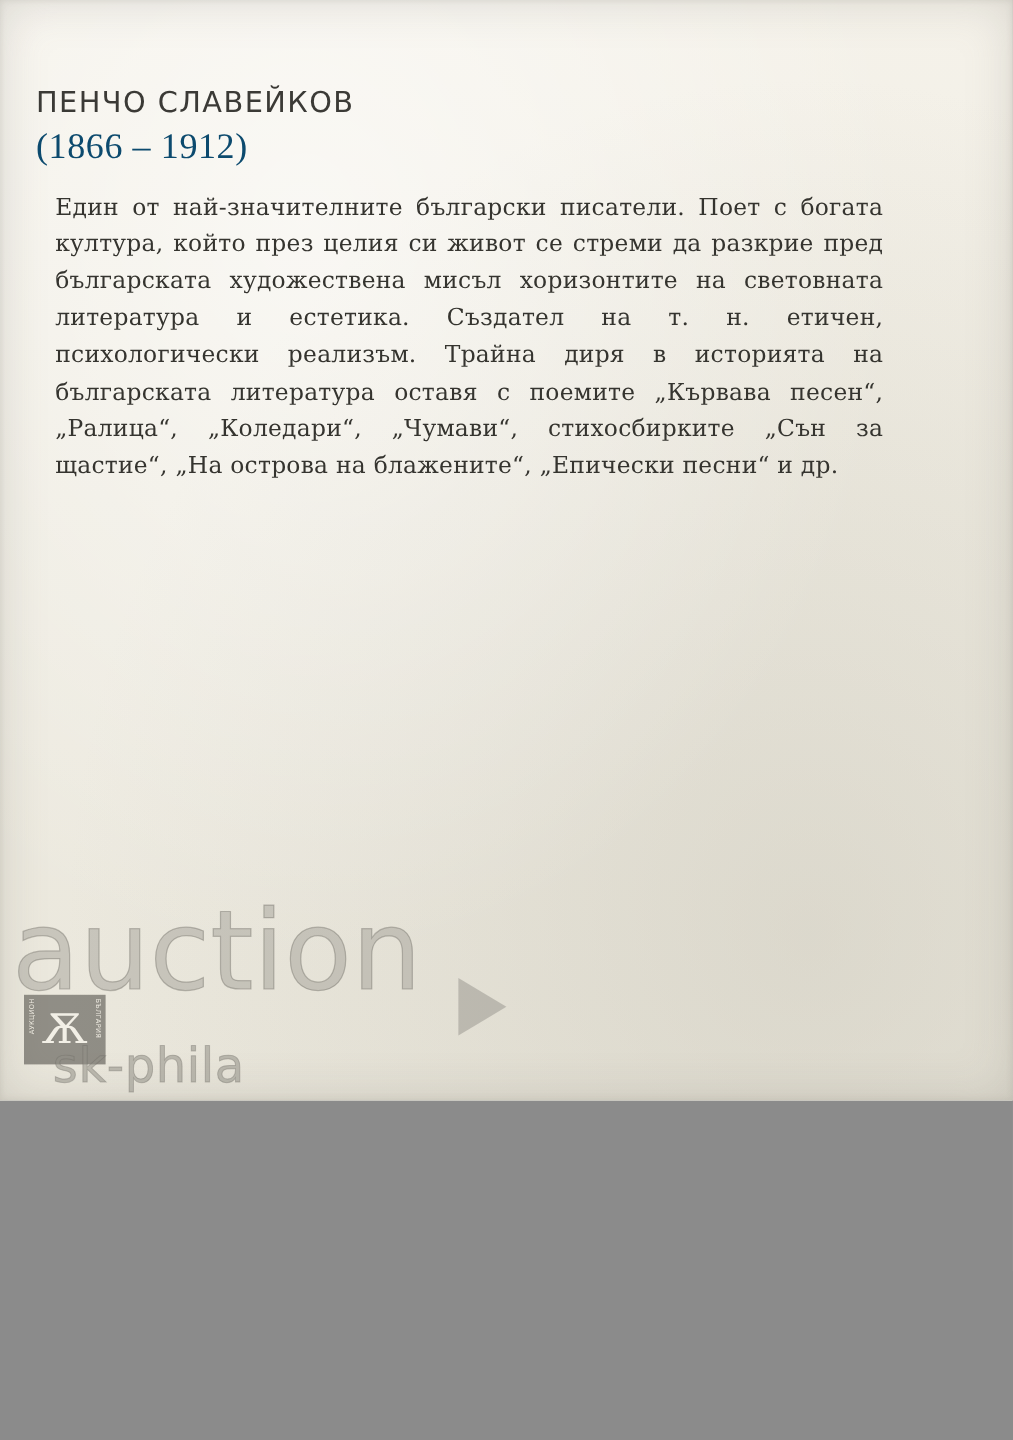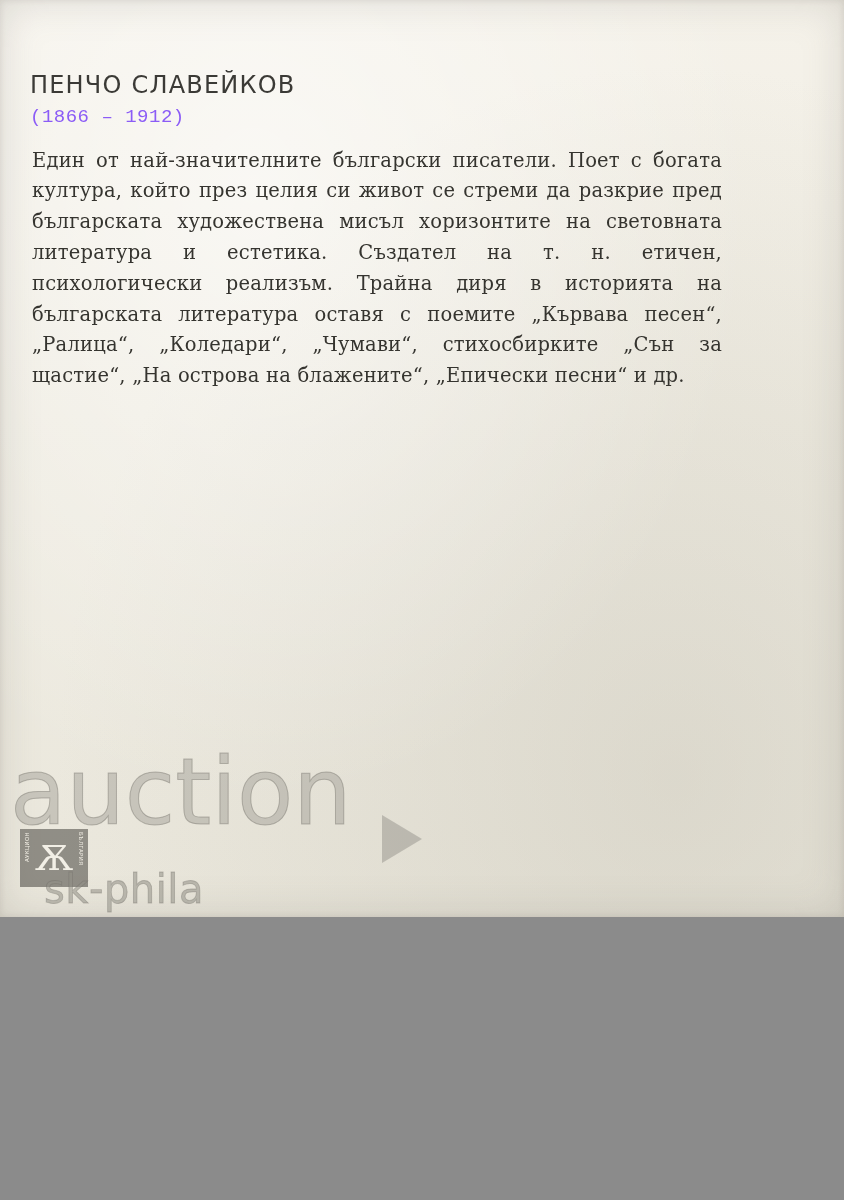--- a/index.html
+++ b/index.html
@@ -50,35 +50,35 @@
   .author-name {
     font-family: "DejaVu Sans", sans-serif;
     font-size: 24px;
     letter-spacing: 1.2px;
     color: #3b3a36;
     line-height: 1.15;
     margin: 0 0 6px 0;
     font-weight: 400;
   }
   .author-years {
-    font-family: Liberation Mono, monospace;
-    font-size: 19px;
-    color: #8b5cf6;
+    font-family: Liberation Serif, serif;
+    font-size: 30px;
+    color: #0c4a6e;
     letter-spacing: 0.5px;
     margin: 0 0 18px 0;
   }
 
   .bio {
     font-family: "DejaVu Serif", serif;
     font-size: 19.5px;
     line-height: 1.58;
     color: #35342f;
     text-align: justify;
     text-justify: inter-word;
-    margin: 2px;
+    margin: 16px;
     letter-spacing: 0.2px;
     width: 690px;
   }
 
   
   #watermark {
     position: absolute;
     left: 10px;
     bottom: 8px;
     width: 470px;

